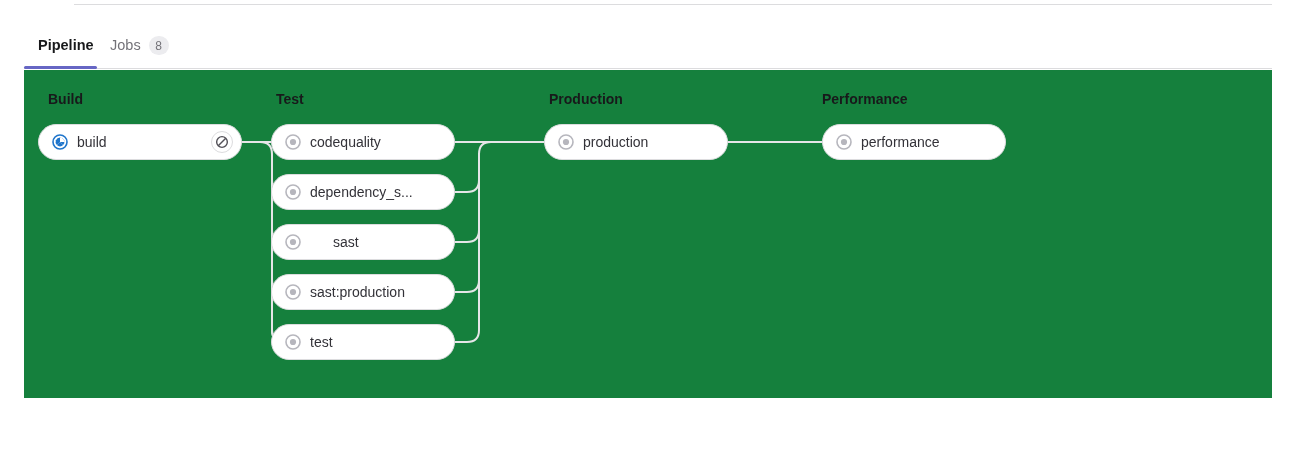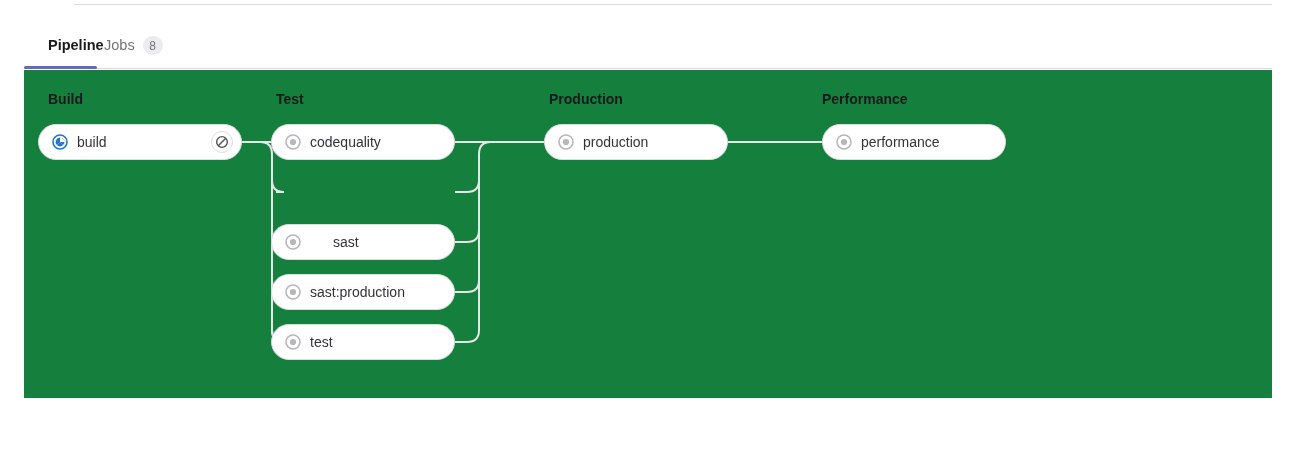--- a/index.html
+++ b/index.html
@@ -28,22 +28,22 @@
     background: #dcdcde;
   }
   .tab {
     position: absolute; top: 0; height: 47px;
     display: flex; align-items: center; gap: 8px;
     padding: 0 8px;
     font-size: 14.5px;
     cursor: pointer;
     user-select: none;
   }
-  .tab-pipeline { left: 16px; }
-  .tab-jobs { left: 72px; justify-content: center; }
+  .tab-pipeline { left: 6px; }
+  .tab-jobs { left: 78px; justify-content: center; }
   .tab-label { line-height: 1; }
   .tab-pipeline .tab-label { color: #18191b; font-weight: 700; }
   .tab-jobs .tab-label { color: #737278; font-weight: 400; }
   .tab-active-bar {
     position: absolute; left: 24px; top: 66px; width: 73px; height: 3px;
     background: #6666c4; border-radius: 2px;
   }
   .badge {
     display: inline-flex; align-items: center; justify-content: center;
     min-width: 20px; height: 19px; padding: 0 6px;
@@ -172,20 +172,27 @@
     <div class="stage-title" style="left:252px; top:22px;">Test</div>
 
     <div class="pill" style="left:247px; top:54px; width:184px;">
       <svg class="status-ico" viewBox="0 0 16 16" xmlns="http://www.w3.org/2000/svg">
         <circle cx="8" cy="8" r="7" fill="#fff" stroke="#b6b6bd" stroke-width="1.6"></circle>
         <circle cx="8" cy="8" r="3.1" fill="#b6b6bd"></circle>
       </svg>
       <span class="pill-name">codequality</span>
     </div>
 
+    <div class="pill" style="left:247px; top:104px; width:184px;">
+      <svg class="status-ico" viewBox="0 0 16 16" xmlns="http://www.w3.org/2000/svg">
+        <circle cx="8" cy="8" r="7" fill="#fff" stroke="#b6b6bd" stroke-width="1.6"></circle>
+        <circle cx="8" cy="8" r="3.1" fill="#b6b6bd"></circle>
+      </svg>
+      <span class="pill-name">dependency_s...</span>
+    </div>
 
     <div class="pill" style="left:247px; top:154px; width:184px;gap:23px;">
       <svg class="status-ico" viewBox="0 0 16 16" xmlns="http://www.w3.org/2000/svg">
         <circle cx="8" cy="8" r="7" fill="#fff" stroke="#b6b6bd" stroke-width="1.6"></circle>
         <circle cx="8" cy="8" r="3.1" fill="#b6b6bd"></circle>
       </svg>
       <span class="pill-name">sast</span>
     </div>
 
     <div class="pill" style="left:247px; top:204px; width:184px;">

